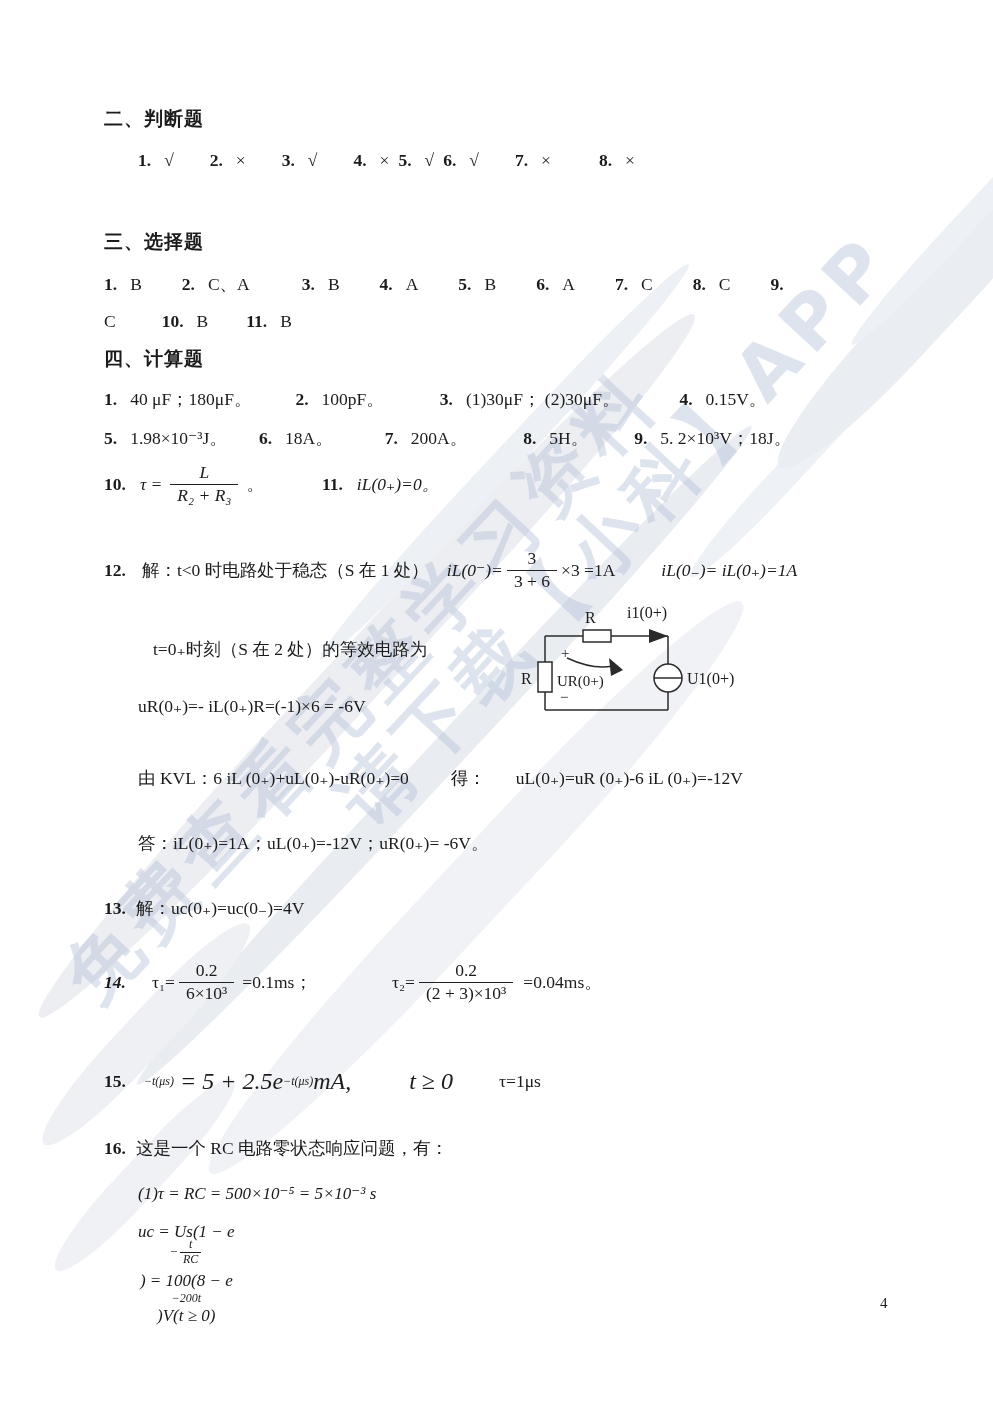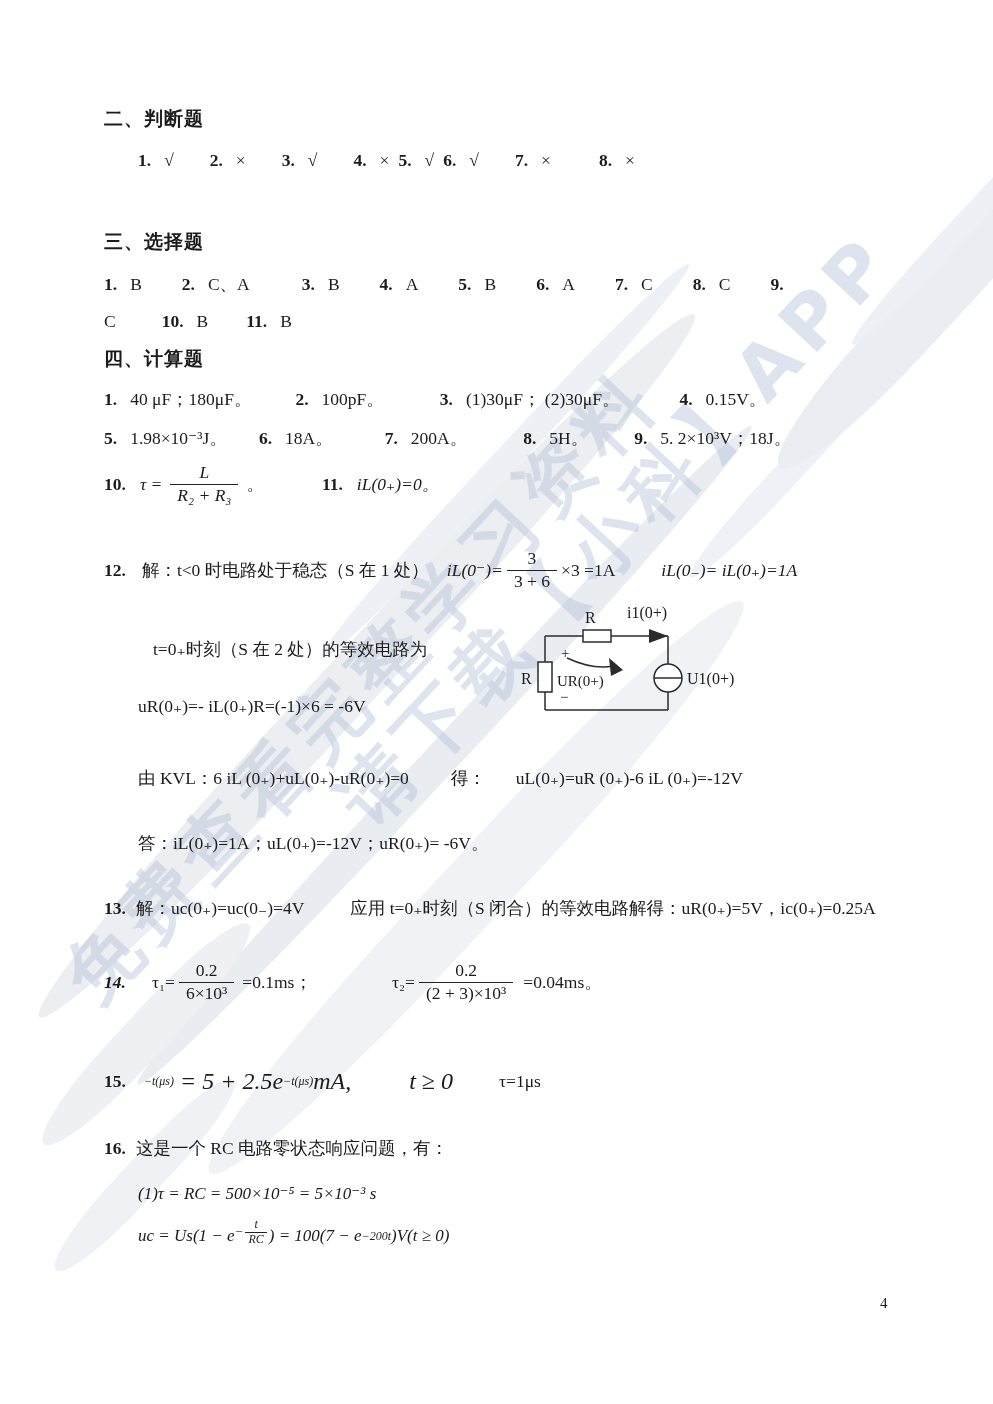--- a/index.html
+++ b/index.html
@@ -253,21 +253,20 @@
   <span>由 KVL：6 iL (0₊)+uL(0₊)-uR(0₊)=0</span>
   <span style="margin-left:42px;">得：</span>
   <span style="margin-left:30px;">uL(0₊)=uR (0₊)-6 iL (0₊)=-12V</span>
 </div>
 
 <div class="abs t" style="left:138px;top:831px;">答：iL(0₊)=1A；uL(0₊)=-12V；uR(0₊)= -6V。</div>
 
 <div class="abs t row" style="left:104px;top:896px;">
   <span class="bn" style="margin-right:10px;">13.</span>
   <span>解：uc(0₊)=uc(0₋)=4V</span>
-  <span style="margin-left:46px;">应用 t=0₊时刻（S 闭合）的等效电路解得：uR(0₊)=5V，ic(0₊)=0.25A</span>
 </div>
 
 <div class="abs t rowc" style="left:104px;top:960px;">
   <span class="bn" style="margin-right:26px;font-style:italic;">14.</span>
   <span>τ₁=</span>
   <span class="frac">
     <span class="fn">0.2</span>
     <span class="fd">6×10³</span>
   </span>
   <span style="margin-left:4px;">=0.1ms；</span>
@@ -289,27 +288,27 @@
   <span class="t" style="margin-left:46px;">τ=1μs</span>
 </div>
 
 <div class="abs t row" style="left:104px;top:1136px;">
   <span class="bn" style="margin-right:10px;">16.</span>
   <span>这是一个 RC 电路零状态响应问题，有：</span>
 </div>
 
 <div class="abs math med" style="left:138px;top:1183px;">(1)τ = RC = 500×10⁻⁵ = 5×10⁻³ s</div>
 
-<div class="abs rowc" style="left:138px;top:1222px;">
+<div class="abs rowc" style="left:138px;top:1222px;flex-direction:column;">
   <span class="math med">uc = Us(1 − e</span>
   <span class="eexp">
     <span class="math">−</span>
     <span class="frac mini math">
       <span class="fn">t</span>
       <span class="fd">RC</span>
     </span>
   </span>
-  <span class="math med">) = 100(7 − e</span>
+  <span class="math med">) = 100(8 − e</span>
     <sup class="e">−200t</sup>
   <span class="math med">)V(t ≥ 0)</span>
 </div>
 
 <div class="abs pageno" style="left:880px;top:1295px;">4</div>
 
 </body></html>

